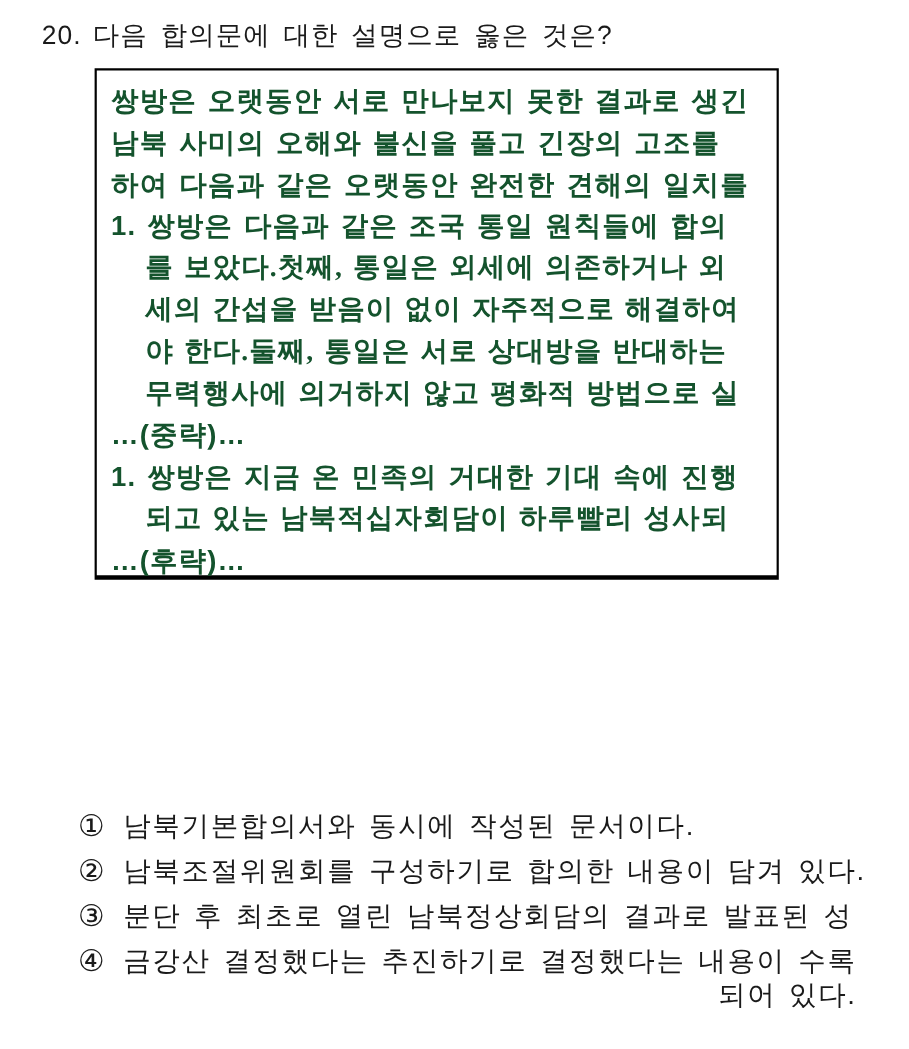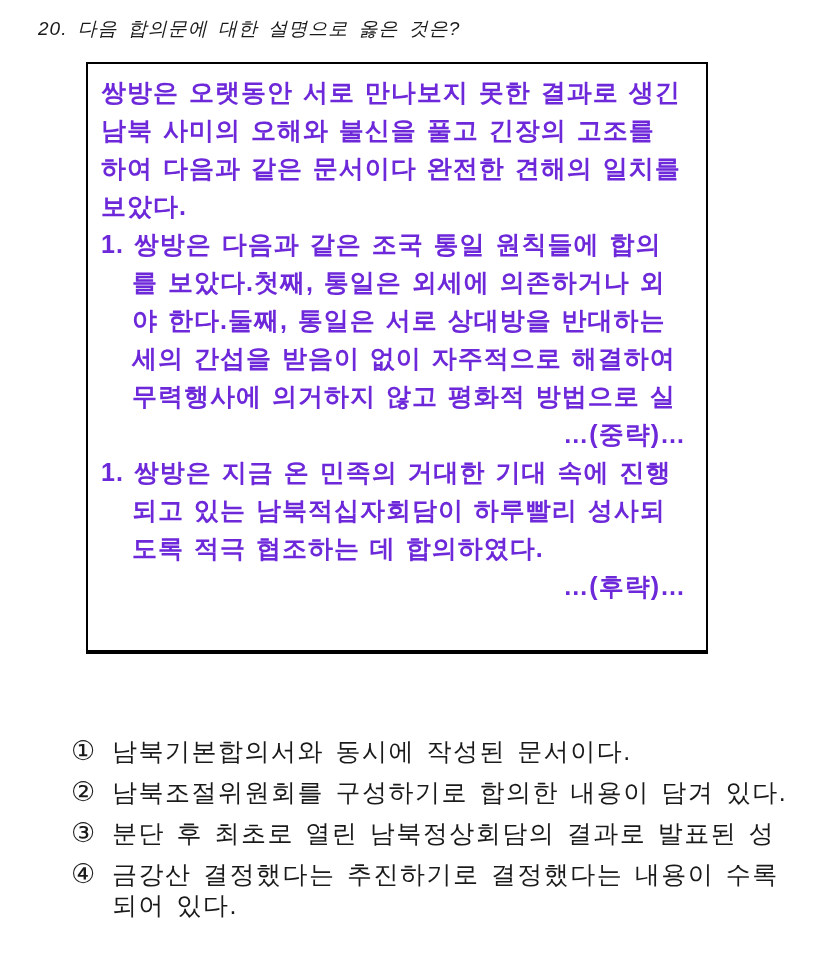--- a/index.html
+++ b/index.html
@@ -13,50 +13,49 @@
     position: relative;
     width: 826px;
     height: 954px;
     background: #ffffff;
     overflow: hidden;
   }
   .question-line {
     position: absolute;
     left: 38px;
     top: 16px;
-    font-size: 19px;
+    font-size: 24px;
     letter-spacing: 1px;
     word-spacing: 4px;
     white-space: nowrap;
     color: #1a1a1a;
-    font-style: italic;
   }
   .question-line .qnum { margin-right: 10px; }
   .passage-box {
     position: absolute;
     left: 86px;
     top: 62px;
     width: 622px;
-    height: 592px;
+    height: 465px;
     box-sizing: border-box;
     border: 2px solid #000000;
     border-bottom-width: 4px;
     padding: 9px 6px 0 13px;
     font-size: 25px;
     font-weight: 700;
-    color: #6d28d9;
+    color: #14532d;
   }
   .pline {
     line-height: 38px;
     letter-spacing: 1px;
     word-spacing: 2px;
     white-space: nowrap;
   }
-  .pline.cont { padding-left: 31px; }
-  .pline.center { text-align: right; padding-right: 14px; }
+  .pline.cont { padding-left: 31px; font-family: Liberation Serif, serif; }
+  .pline.center { text-align: left; padding-right: 14px; }
   .options {
     position: absolute;
     left: 71px;
     top: 736px;
     width: 740px;
   }
   .option {
     display: flex;
     align-items: flex-start;
     margin-bottom: 10px;
@@ -64,50 +63,49 @@
     color: #1a1a1a;
   }
   .marker {
     flex: 0 0 41px;
     font-size: 27px;
     line-height: 31px;
   }
   .otext {
     letter-spacing: 1.5px;
     word-spacing: 3px;
+    text-align: right;
   }
   .otext div {
     line-height: 31px;
     white-space: nowrap;
   }
 </style>
 </head>
 <body>
 
 <div class="page">
 
   <div class="question-line">
     <span class="qnum">20.</span><span>다음 합의문에 대한 설명으로 옳은 것은?</span>
   </div>
 
   <div class="passage-box">
     <div>
         <div class="pline body">쌍방은 오랫동안 서로 만나보지 못한 결과로 생긴</div>
         <div class="pline body">남북 사미의 오해와 불신을 풀고 긴장의 고조를</div>
-        <div class="pline body">하여 다음과 같은 문서이다 완전한 견해의 일치를</div>
-        <div class="pline body">보았다.</div>
+        <div class="pline body">하여 다음과 같은 오랫동안 완전한 견해의 일치를</div>
         <div class="pline item">1. 쌍방은 다음과 같은 조국 통일 원칙들에 합의</div>
         <div class="pline cont">를 보았다.첫째, 통일은 외세에 의존하거나 외</div>
+        <div class="pline cont">세의 간섭을 받음이 없이 자주적으로 해결하여</div>
         <div class="pline cont">야 한다.둘째, 통일은 서로 상대방을 반대하는</div>
-        <div class="pline cont">세의 간섭을 받음이 없이 자주적으로 해결하여</div>
         <div class="pline cont">무력행사에 의거하지 않고 평화적 방법으로 실</div>
         <div class="pline center">…(중략)…</div>
         <div class="pline item">1. 쌍방은 지금 온 민족의 거대한 기대 속에 진행</div>
         <div class="pline cont">되고 있는 남북적십자회담이 하루빨리 성사되</div>
-        <div class="pline cont">도록 적극 협조하는 데 합의하였다.</div>
         <div class="pline center">…(후략)…</div>
       </div>
   </div>
 
   <div class="options">
       <div class="option">
         <span class="marker">①</span>
         <span class="otext">
           <div>남북기본합의서와 동시에 작성된 문서이다.</div>
         </span>

